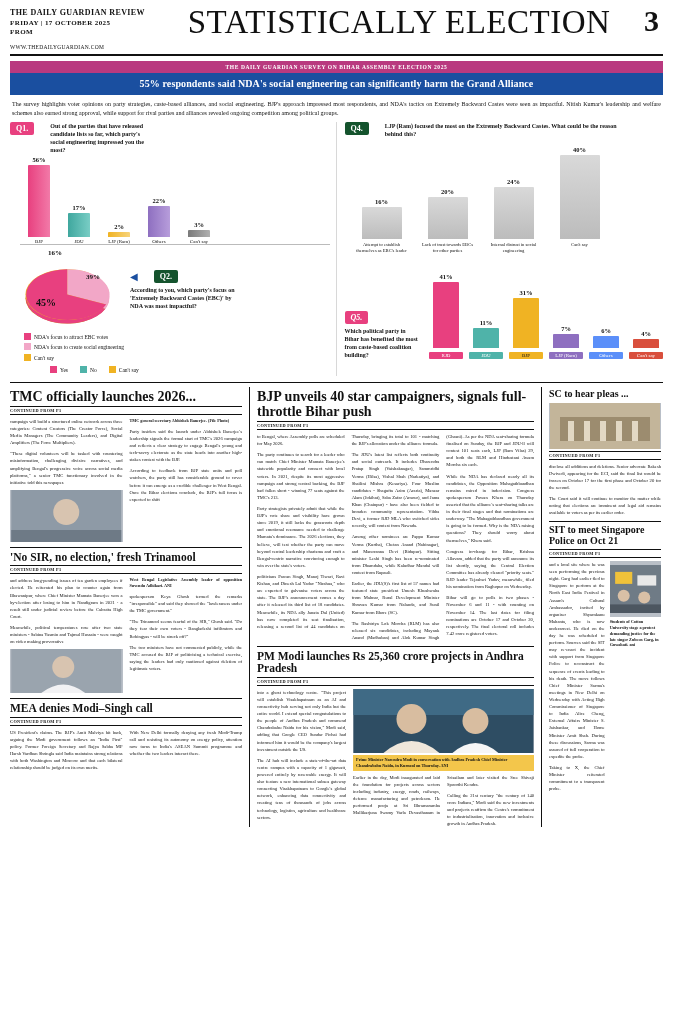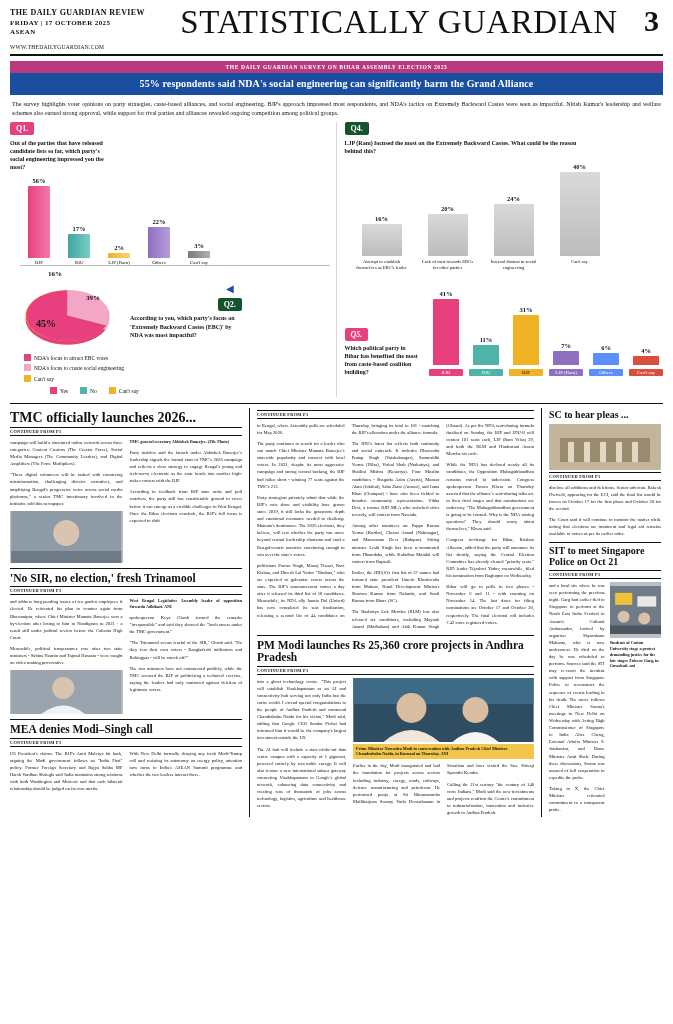--- a/index.html
+++ b/index.html
@@ -27,21 +27,21 @@
   .survey-bar { margin-top:5px; background:#b9397f; color:#fff; text-align:center; font-size:5.5px; letter-spacing:0.6px; padding:3px 0; font-weight:bold;}
   .headline-bar { background:#1a4fa0; color:#fff; text-align:center; font-size:10px; padding:5px 0 6px; font-weight:bold; letter-spacing:0.1px; }
   .intro { font-size:6px; line-height:1.5; text-align:justify; padding:5px 2px 4px; }
 
   
   .charts { position:relative; border-bottom:1px solid #111; padding-bottom:6px; }
   .chart-row { display:flex; }
   .col-left { width:50%; border-right:1px solid #d8d8d8; padding-right:6px;}
   .col-right { width:50%; padding-left:8px; }
 
-  .qtag { display:flex; align-items:flex-start; gap:4px;flex-direction:column; }
+  .qtag { display:flex; align-items:flex-start; gap:16px; }
   .qbadge { position:relative; background:#e8407f; color:#fff; font-size:8px; font-weight:bold; padding:2px 6px; border-radius:2px; }
   .qbadge.blue { background:#14532d; }
   .qbadge.yellow { background:#f0b323; color:#111; }
   .qtext { font-size:6px; font-weight:bold; line-height:1.35; max-width:95px; }
 
   .bars { display:flex; align-items:flex-end; gap:10px; height:88px; padding-left:14px; }
   .bar-wrap { text-align:center; width:30px; }
   .bar-val { font-size:6.5px; font-weight:bold; margin-bottom:2px;}
   .bar { width:22px; margin:0 auto; border-radius:1px 1px 0 0; }
   .bar-lbl { font-size:5px; margin-top:2px; }
@@ -97,26 +97,26 @@
 </head>
 <body>
 
 <div class="page">
 
   <div class="masthead">
     <div class="mast-left">
       <div class="logo">
         <div class="big">THE DAILY GUARDIAN REVIEW</div>
         <div>FRIDAY | 17 OCTOBER 2025</div>
-        <div>ASEAN</div>
+        <div>FROM</div>
       </div>
       <div class="site">WWW.THEDAILYGUARDIAN.COM</div>
     </div>
     <div class="mast-center">
-      <div class="title">STATISTICALLY GUARDIAN</div>
+      <div class="title">STATISTICALLY ELECTION</div>
     </div>
     <div class="mast-right">3</div>
   </div>
 
   <div class="survey-bar">THE DAILY GUARDIAN SURVEY ON BIHAR ASSEMBLY ELECTION 2025</div>
   <div class="headline-bar">55% respondents said NDA's social engineering can significantly harm the Grand Alliance</div>
   <div class="intro">The survey highlights voter opinions on party strategies, caste-based alliances, and social engineering. BJP's approach impressed most respondents, and NDA's tactics on Extremely Backward Castes were seen as impactful. Nitish Kumar's leadership and welfare schemes also earned strong approval, while support for rival parties and alliances revealed ongoing competition among political groups.</div>
 
   <div class="charts">
     <div class="chart-row">
@@ -329,20 +329,21 @@
         <div class="rule"></div>
         <div class="headline sm">MEA denies Modi–Singh call</div>
         <div class="contd">CONTINUED FROM P1</div>
         <div class="body body-cols-2">
           <p>US President's claims. The BJP's Amit Malviya hit back, arguing the Modi government follows an "India First" policy. Former Foreign Secretary and Rajya Sabha MP Harsh Vardhan Shringla said India maintains strong relations with both Washington and Moscow and that each bilateral relationship should be judged on its own merits.</p>
           <p>With New Delhi formally denying any fresh Modi-Trump call and resisting its autonomy on energy policy, attention now turns to India's ASEAN Summit programme and whether the two leaders interact there.</p>
         </div>
       </div>
 
       <div class="ncol c2 vrule" style="padding-left:7px;">
+        <div class="headline">BJP unveils 40 star campaigners, signals full-throttle Bihar push</div>
         <div class="contd">CONTINUED FROM P1</div>
         <div class="body body-cols-3">
           <p>to Bengal, where Assembly polls are scheduled for May 2026.</p>
           <p>The party continues to search for a leader who can match Chief Minister Mamata Banerjee's statewide popularity and connect with local voters. In 2021, despite its most aggressive campaign and strong central backing, the BJP had fallen short - winning 77 seats against the TMC's 213.</p>
           <p>Party strategists privately admit that while the BJP's vote share and visibility have grown since 2019, it still lacks the grassroots depth and emotional resonance needed to challenge Mamata's dominance. The 2026 elections, they believe, will test whether the party can move beyond central leadership charisma and craft a Bengal-centric narrative convincing enough to win over the state's voters.</p>
           <p>politicians Pawan Singh, Manoj Tiwari, Ravi Kishan, and Dinesh Lal Yadav "Nirahua," who are expected to galvanise voters across the state. The BJP's announcement comes a day after it released its third list of 18 candidates. Meanwhile, its NDA ally Janata Dal (United) has now completed its seat finalisation, releasing a second list of 44 candidates on Thursday, bringing its total to 101 - matching the BJP's allocation under the alliance formula.</p>
           <p>The JDU's latest list reflects both continuity and social outreach. It includes Dharendra Pratap Singh (Vaishaknagar), Sammridhi Verma (Hilsa), Vishal Shah (Narkatiya), and Shailini Mishra (Kesariya). Four Muslim candidates - Shagufta Azim (Araria), Manzar Alam (Jokihat), Saba Zafar (Amour), and Jama Khan (Chainpur) - have also been fielded to broaden community representation. Vibha Devi, a former RJD MLA who switched sides recently, will contest from Nawada.</p>
           <p>Among other nominees are Pappu Kumar Verma (Kurtha), Chetan Anand (Nabinagar), and Manoranna Devi (Bidupur). Sitting minister Leshi Singh has been re-nominated from Dhamdaha, while Kaludhar Mandal will contest from Rupauli.</p>
           <p>Earlier, the JDU(S)'s first list of 57 names had featured state president Umesh Khushwaha from Mahnar, Rural Development Minister Shravan Kumar from Nalanda, and Sunil Kumar from Bhore (SC).</p>
           <p>The Rashtriya Lok Morcha (RLM) has also released six candidates, including Mayank Anand (Madhuban) and Alok Kumar Singh (Ghasni). As per the NDA seat-sharing formula finalised on Sunday, the BJP and JDU-ll will contest 101 seats each, LJP (Ram Vilas) 29, and both the RLM and Hindustani Awam Morcha six each.</p>

